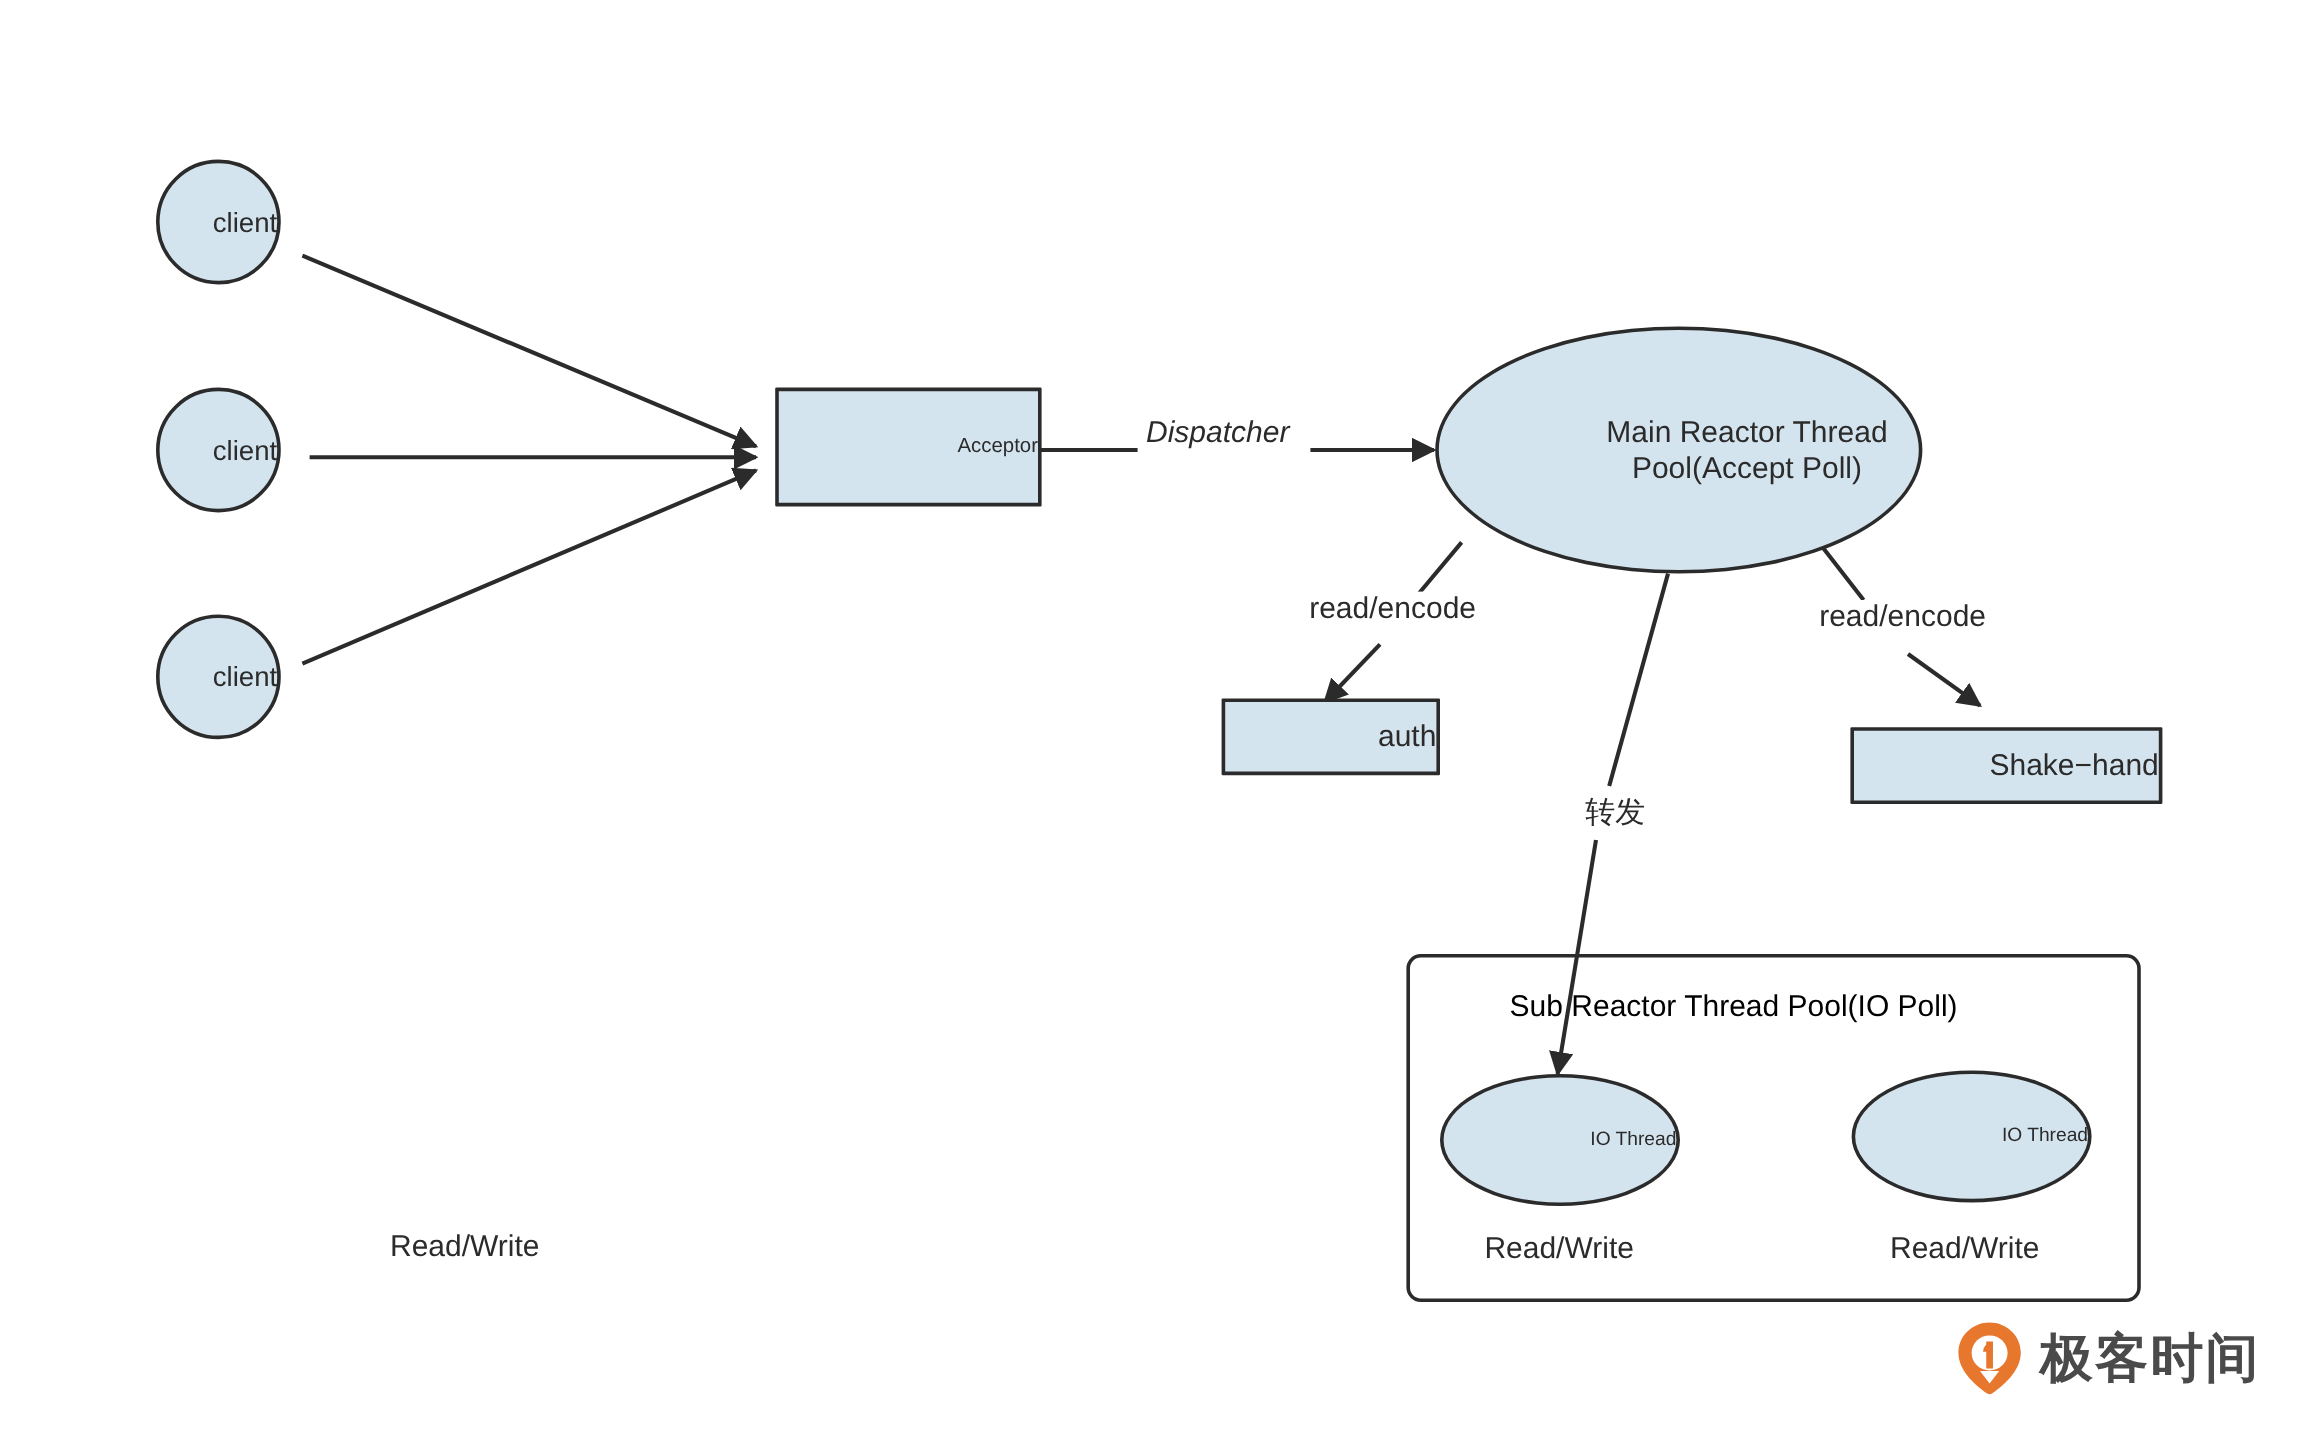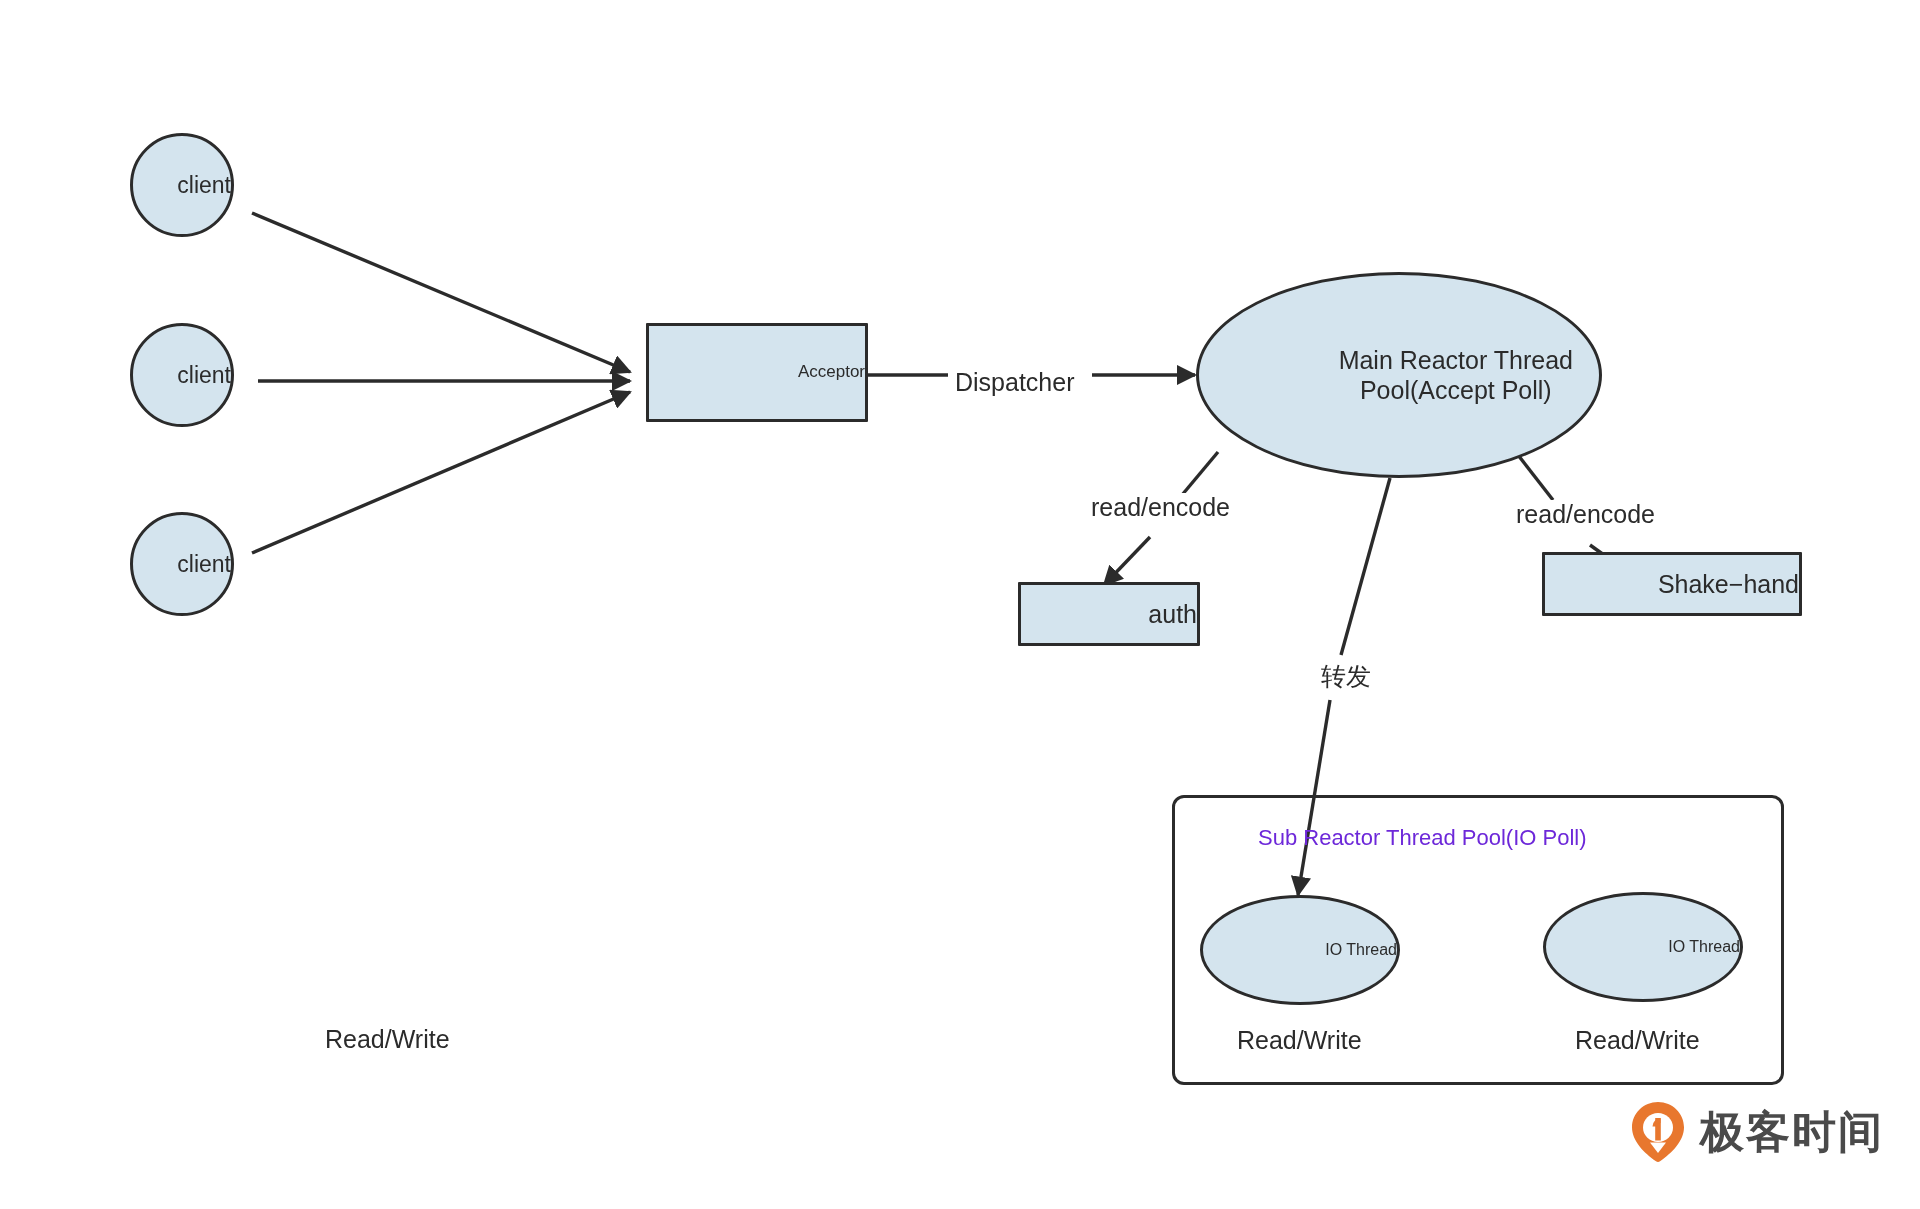--- a/index.html
+++ b/index.html
@@ -74,22 +74,22 @@
   .pool-container {
     position: absolute;
     box-sizing: border-box;
     background: transparent;
     border: 3px solid #2b2b2b;
     border-radius: 12px;
     z-index: 2;
   }
   .pool-title {
     position: absolute;
-    font-size: 22px;
-    color: #6d28d9;
+    font-size: 25px;
+    color: #000000;
     white-space: nowrap;
     z-index: 4;
   }
 
   
   .edge-label {
     position: absolute;
     font-size: 25px;
     color: #2b2b2b;
     white-space: nowrap;
@@ -186,41 +186,41 @@
     <span>
       <span>Main Reactor Thread</span><br>
       <span>Pool(Accept Poll)</span>
     </span>
   </div>
 
   <div class="node rect small-box" style="left:1018px; top:582px; width:182px;">
     <span>auth</span>
   </div>
 
-  <div class="node rect small-box" style="left:1542px; top:552px; width:260px;">
+  <div class="node rect small-box" style="left:1542px; top:606px; width:260px;">
     <span>Shake−hand</span>
   </div>
 
   <div class="pool-container" style="left:1172px; top:795px; width:612px; height:290px;"></div>
 
   <div class="pool-title" style="left:1258px; top:825px;">Sub Reactor Thread Pool(IO Poll)</div>
 
   <div class="node ellipse io-thread" style="left:1200px; top:895px;">
     <span>IO Thread</span>
   </div>
 
   <div class="node ellipse io-thread" style="left:1543px; top:892px;">
     <span>IO Thread</span>
   </div>
 
   <div class="plain-label" style="left:1237px; top:1026px;">Read/Write</div>
 
   <div class="plain-label" style="left:1575px; top:1026px;">Read/Write</div>
 
-  <div class="edge-label" style="left:952px; top:368px;">Dispatcher</div>
+  <div class="edge-label" style="left:952px; top:346px;font-style:italic;">Dispatcher</div>
 
   <div class="edge-label" style="left:1088px; top:493px;">read/encode</div>
 
   <div class="edge-label" style="left:1513px; top:500px;">read/encode</div>
 
   <div class="edge-label cjk" style="left:1318px; top:660px;">转发</div>
 
   <div class="plain-label" style="left:325px; top:1025px;">Read/Write</div>
 
   <div id="watermark">

